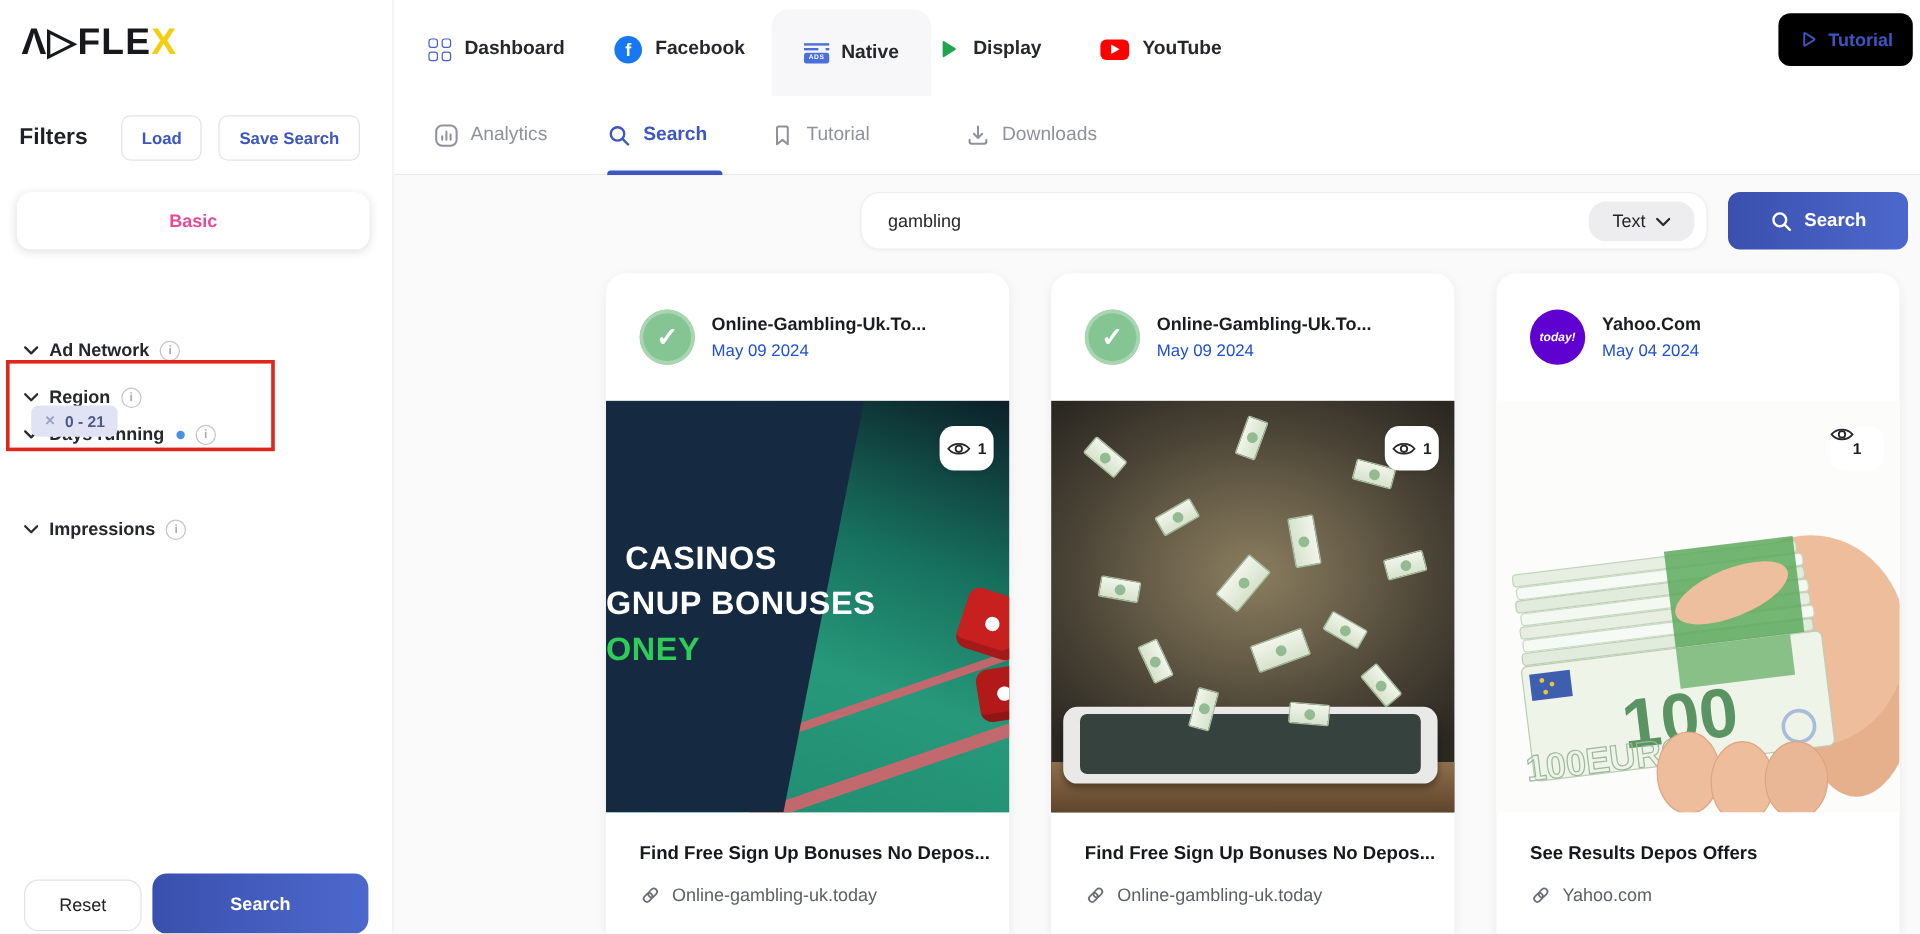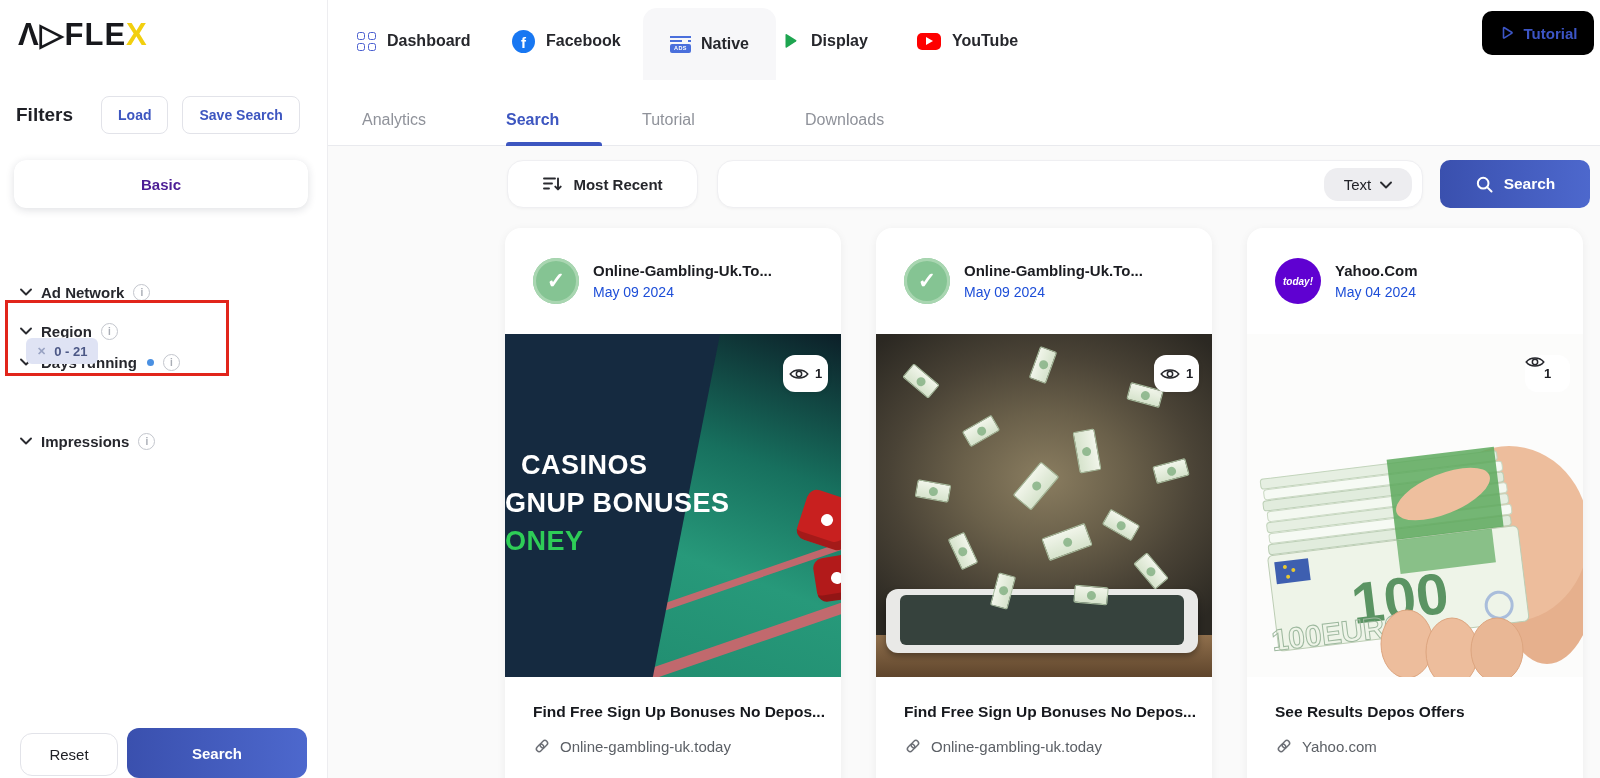--- a/index.html
+++ b/index.html
@@ -11,21 +11,21 @@
   .sidebar { position:absolute; left:0; top:0; width:328px; height:778px; background:#fff; border-right:1px solid #ededf0; z-index:5; }
   .logo { position:absolute; left:18px; top:16px; font-size:31px; font-weight:800; color:#17181c; letter-spacing:1px; }
   .logo .accent { color:#f2cf0e; }
   .filters-row { position:absolute; left:16px; top:96px; right:16px; display:flex; align-items:center; }
   .filters-title { font-size:19px; font-weight:700; color:#1f2026; }
   .btn-outline { background:#fff; border:1px solid #e2e3e9; border-radius:8px; color:#3d56c0; font-size:14px; font-weight:600; height:38px; padding:0 16px; }
   .btn-load { margin-left:28px; }
   .btn-save { margin-left:14px; }
   .segmented { position:absolute; left:14px; top:160px; width:294px; height:48px; background:#f3f3f6; border-radius:12px; display:flex; }
   .seg-btn { flex:1; border:none; background:transparent; border-radius:12px; font-size:15px; color:#3a3b41; }
-  .seg-btn.active { background:#fff; color:#4c1d95; font-weight:700; box-shadow:0 2px 8px rgba(30,35,60,.14); }
+  .seg-btn.active { background:#fff; color:#ec4899; font-weight:700; box-shadow:0 2px 8px rgba(30,35,60,.14); }
   .filter-row { position:absolute; left:20px; display:flex; align-items:center; gap:9px; height:22px;margin-top:44px; }
   .filter-label { font-size:15px; font-weight:700; color:#26272d; white-space:nowrap; }
   .chev { width:12px; height:8px; display:block; }
   .info-icon { width:17px; height:17px; border:1.5px solid #c3c6cd; border-radius:50%; color:#a9adb5; font-size:10px; font-weight:700; display:flex; align-items:center; justify-content:center; }
   .active-dot { width:7px; height:7px; border-radius:50%; background:#4a90e2; margin-left:1px; }
   .filter-tag { position:absolute; left:26px; top:338px; height:26px; background:#dfe3f4; border-radius:6px; display:flex; align-items:center; gap:8px; padding:0 11px; font-size:13px; font-weight:600; color:#4c5886; }
   .tag-close { color:#99a3c3; font-size:11px; line-height:1; }
   .red-box { position:absolute; left:5px; top:300px; width:224px; height:76px; border:3px solid #e1251b; }
   .btn-reset { position:absolute; left:20px; top:733px; width:98px; height:43px; background:#fff; border:1px solid #e2e3e9; border-radius:12px; font-size:15px; color:#202126; }
   .btn-side-search { position:absolute; left:127px; top:728px; width:180px; height:50px; border:none; border-radius:12px; background:linear-gradient(90deg,#3a50ae,#4d68cd); color:#fff; font-size:15px; font-weight:700; }
@@ -43,21 +43,21 @@
   .native-icon .l1 { left:0; top:0; width:21px; height:2px; }
   .native-icon .l2 { left:0; top:4px; width:12px; height:2px; }
   .native-icon .ldot { right:0; top:4px; width:3px; height:2px; }
   .native-icon .lbox { left:0; bottom:0; width:21px; height:9px; border-radius:2px; color:#fff; font-style:normal; font-size:5.5px; font-weight:700; letter-spacing:.5px; display:flex; align-items:center; justify-content:center; }
   .yt-icon { width:24px; height:17px; background:#fe0000; border-radius:5px; position:relative; }
   .yt-icon::after { content:""; position:absolute; left:9px; top:4.5px; border-left:7px solid #fff; border-top:4px solid transparent; border-bottom:4px solid transparent; }
   .btn-tutorial { position:absolute; left:1154px; top:11px; width:112px; height:44px; background:#000000; border:none; border-radius:10px; color:#3c55c5; font-size:15px; font-weight:600; display:flex; align-items:center; justify-content:center; gap:9px; }
 
   
   .subnav { position:absolute; left:328px; top:80px; width:1272px; height:66px; background:#fff; border-bottom:1px solid #e9eaee; }
-  .sub-item { position:absolute; top:21px; height:24px; display:flex; align-items:center; gap:10px; font-size:16px; font-weight:500; color:#8f929a; cursor:pointer;flex-direction:column; }
+  .sub-item { position:absolute; top:21px; height:24px; display:flex; align-items:center; gap:10px; font-size:16px; font-weight:500; color:#8f929a; cursor:pointer; }
   .sub-item.active { color:#3d56c0; font-weight:700; }
   .search-underline { position:absolute; left:178px; bottom:-1px; width:96px; height:4px; background:#3d56c0; border-radius:3px 3px 0 0; }
 
   
   .content { position:absolute; left:328px; top:146px; width:1272px; height:632px; background:#fafafa; overflow:hidden; }
   .sort-btn { position:absolute; left:179px; top:14px; width:191px; height:48px; background:#fff; border:1px solid #efeff2; border-radius:16px; display:flex; align-items:center; justify-content:center; gap:11px; font-size:15px; font-weight:600; color:#26272c; box-shadow:0 1px 3px rgba(0,0,0,.04); }
   .input-wrap { position:absolute; left:389px; top:14px; width:706px; height:48px; background:#fff; border:1px solid #efeff2; border-radius:16px; box-shadow:0 1px 3px rgba(0,0,0,.04); }
   .search-input { position:absolute; left:0; top:0; width:580px; height:46px; border:none; outline:none; background:transparent; padding:0 0 0 22px; font-size:15px; color:#26272c; font-family:inherit; }
   .text-pill { position:absolute; right:10px; top:7px; width:88px; height:33px; background:#ededf0; border:none; border-radius:14px; display:flex; align-items:center; justify-content:center; gap:9px; font-size:15px; color:#222329; }
   .btn-main-search { position:absolute; left:1112px; top:14px; width:150px; height:48px; border:none; border-radius:10px; background:linear-gradient(90deg,#3a50ae,#4d68cd); color:#fff; font-size:15.5px; font-weight:700; display:flex; align-items:center; justify-content:center; gap:10px; }
@@ -243,29 +243,23 @@
       <path d="M10 2.5 V11.5 M6.5 8.5 L10 12 L13.5 8.5" class="icon-stroke"></path>
       <path d="M3 13.5 V15 Q3 16.8 4.8 16.8 H15.2 Q17 16.8 17 15 V13.5" class="icon-stroke"></path>
     </svg>
     <span>Downloads</span>
   </div>
   <div class="search-underline"></div>
 </nav>
 
 <section class="content">
 
-  <button class="sort-btn">
-    <svg width="20" height="18" viewBox="0 0 20 18">
-      <path d="M2 3.5 H13 M2 8.5 H10 M2 13.5 H7" class="icon-stroke-dark"></path>
-      <path d="M16 3.5 V14 M13.3 11.6 L16 14.4 L18.7 11.6" class="icon-stroke-dark"></path>
-    </svg>
-    <span>Most Recent</span>
-  </button>
 
   <div class="input-wrap">
+    <input class="search-input" type="text" value="gambling" style="">
     <button class="text-pill">
       <span>Text</span>
       <svg width="12" height="8" viewBox="0 0 12 8">
           <path d="M1 1.5 L6 6.5 L11 1.5" class="icon-stroke-dark"></path>
         </svg>
     </button>
   </div>
 
   <button class="btn-main-search">
     <svg width="19" height="19" viewBox="0 0 20 20">

